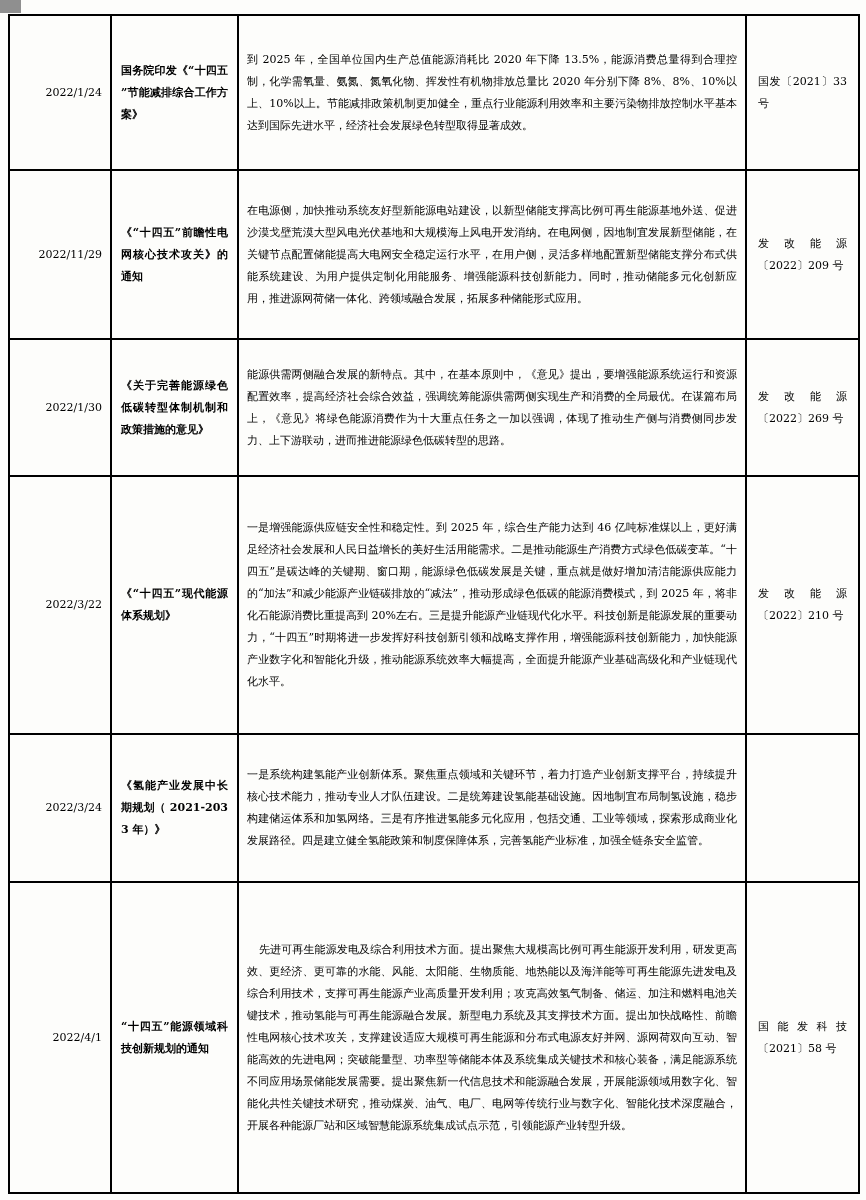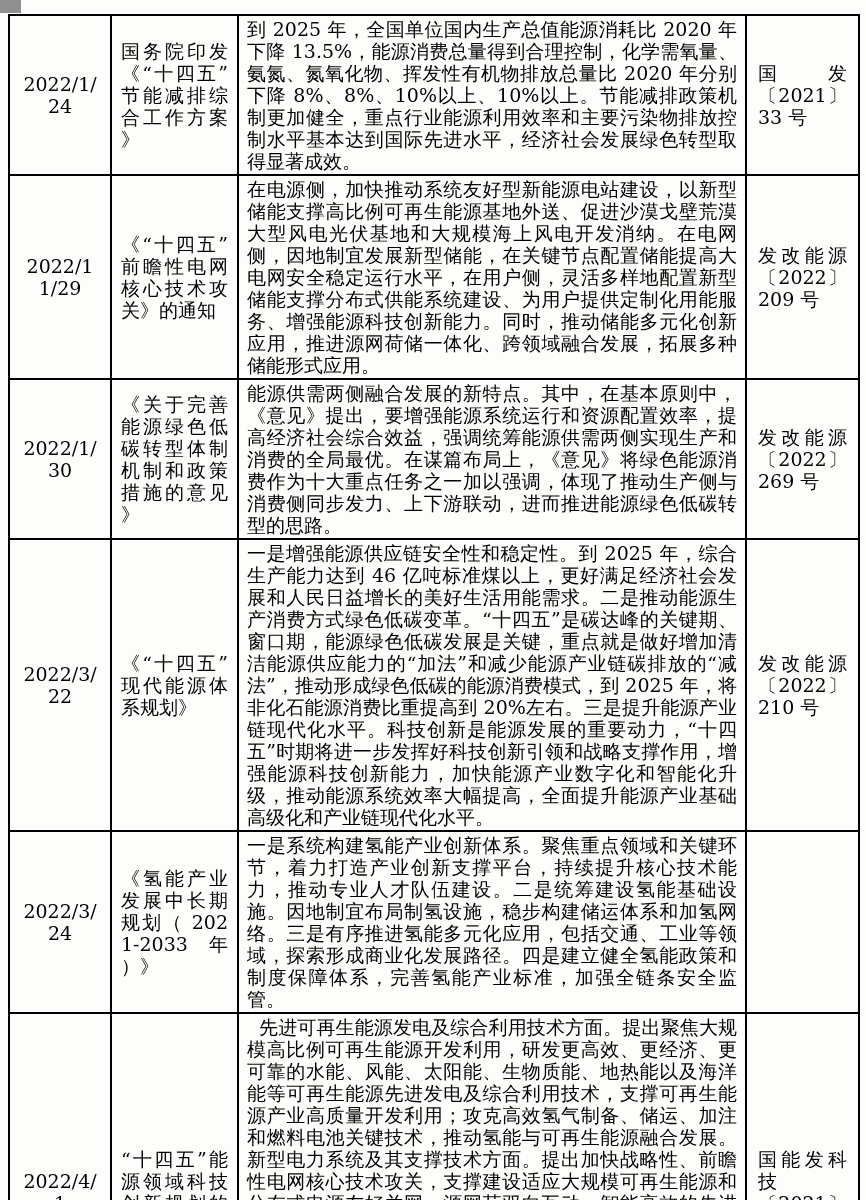--- a/index.html
+++ b/index.html
@@ -24,47 +24,48 @@
     position: absolute;
     left: 8px;
     top: 14px;
     width: 850px;
     border-collapse: collapse;
     table-layout: fixed;
   }
   table.policy-table td {
     border: 2px solid #000;
     vertical-align: middle;
-    font-size: 19px;
+    font-size: 11px;
     line-height: 22px;
     overflow: hidden;
   }
   col.w-date  { width: 102px; }
   col.w-title { width: 127px; }
   col.w-desc  { width: 508px; }
   col.w-doc   { width: 113px; }
 
   tr.r1 { height: 155px; }
   tr.r2 { height: 169px; }
   tr.r3 { height: 137px; }
   tr.r4 { height: 258px; }
   tr.r5 { height: 148px; }
   tr.r6 { height: 311px; }
 
   td.c-date {
     padding: 0 8px;
-    text-align: center;
+    text-align: right;
     word-break: break-all;
   }
   td.c-title {
     padding: 0 9px;
     text-align: justify;
     text-justify: inter-character;
     word-break: break-all;
     line-break: anywhere;
+    font-weight: bold;
   }
   td.c-desc {
     padding: 2px 8px;
     text-align: justify;
     text-justify: inter-character;
     line-height: 21.5px;
   }
   td.c-desc.indent {
     text-indent: 12px;
   }

